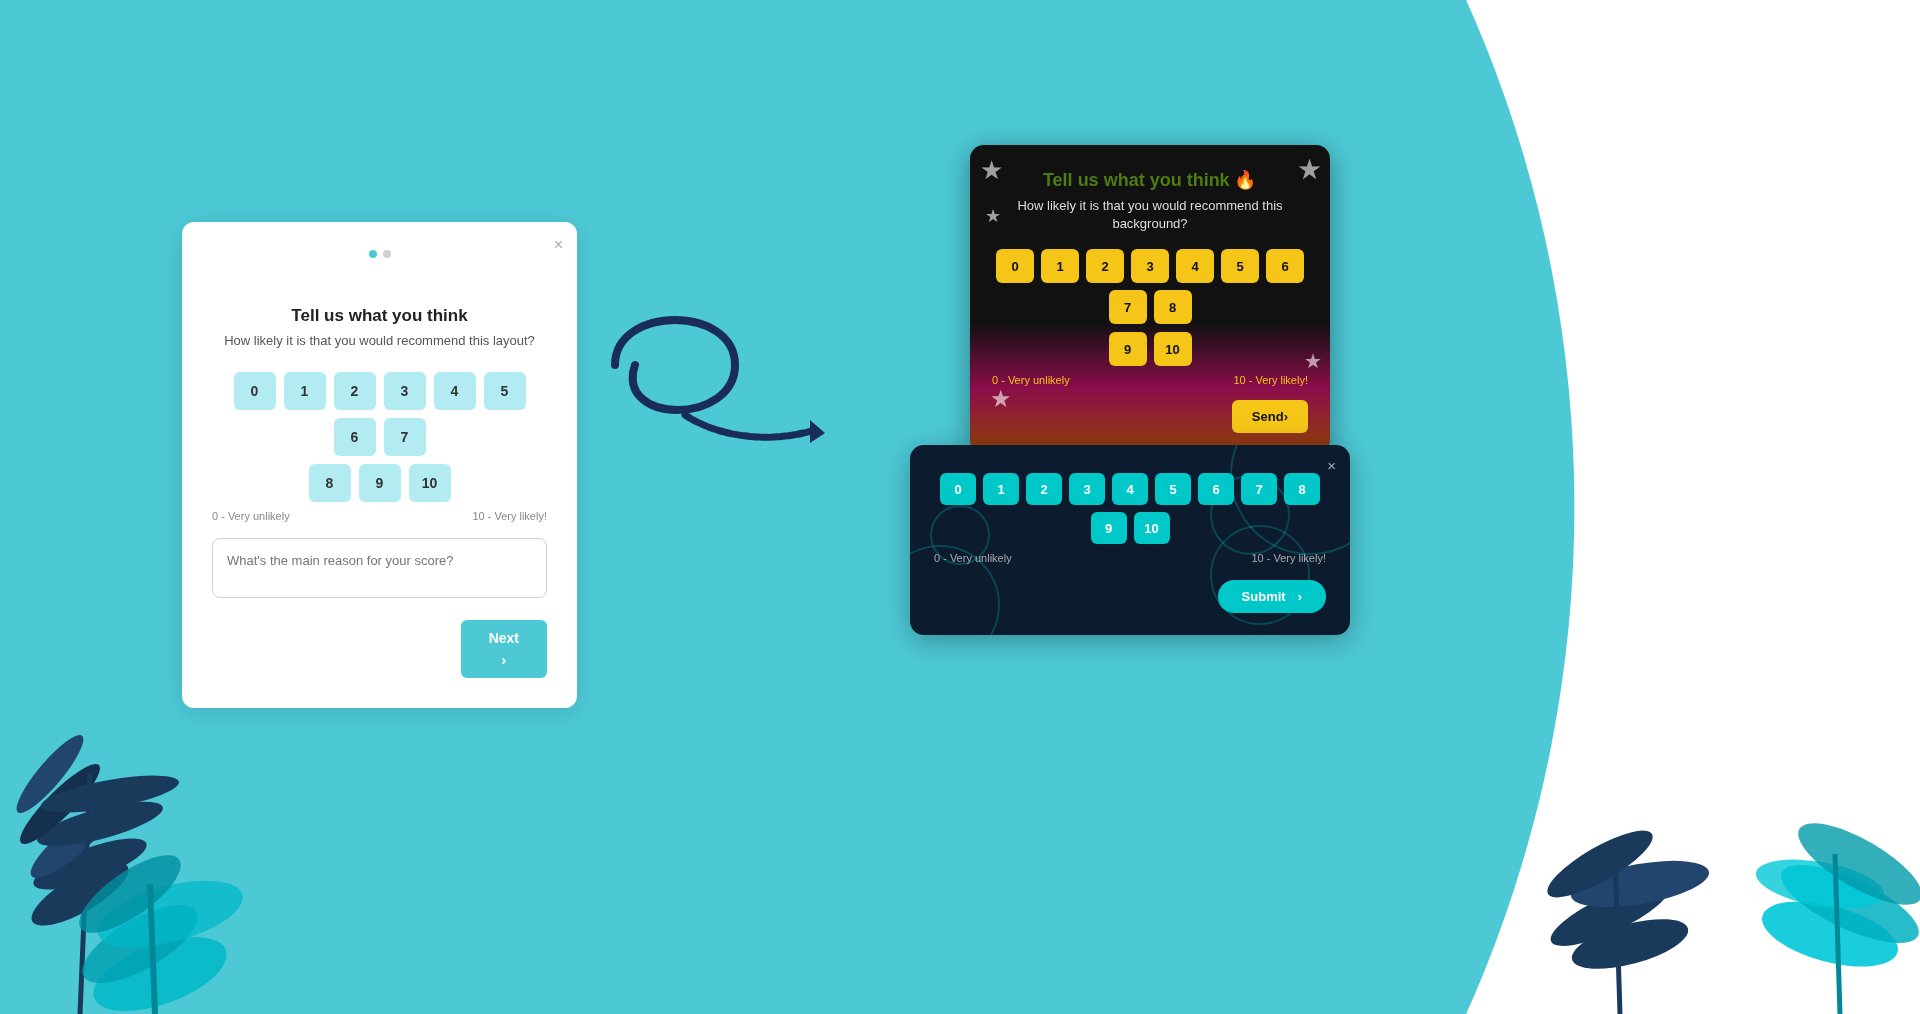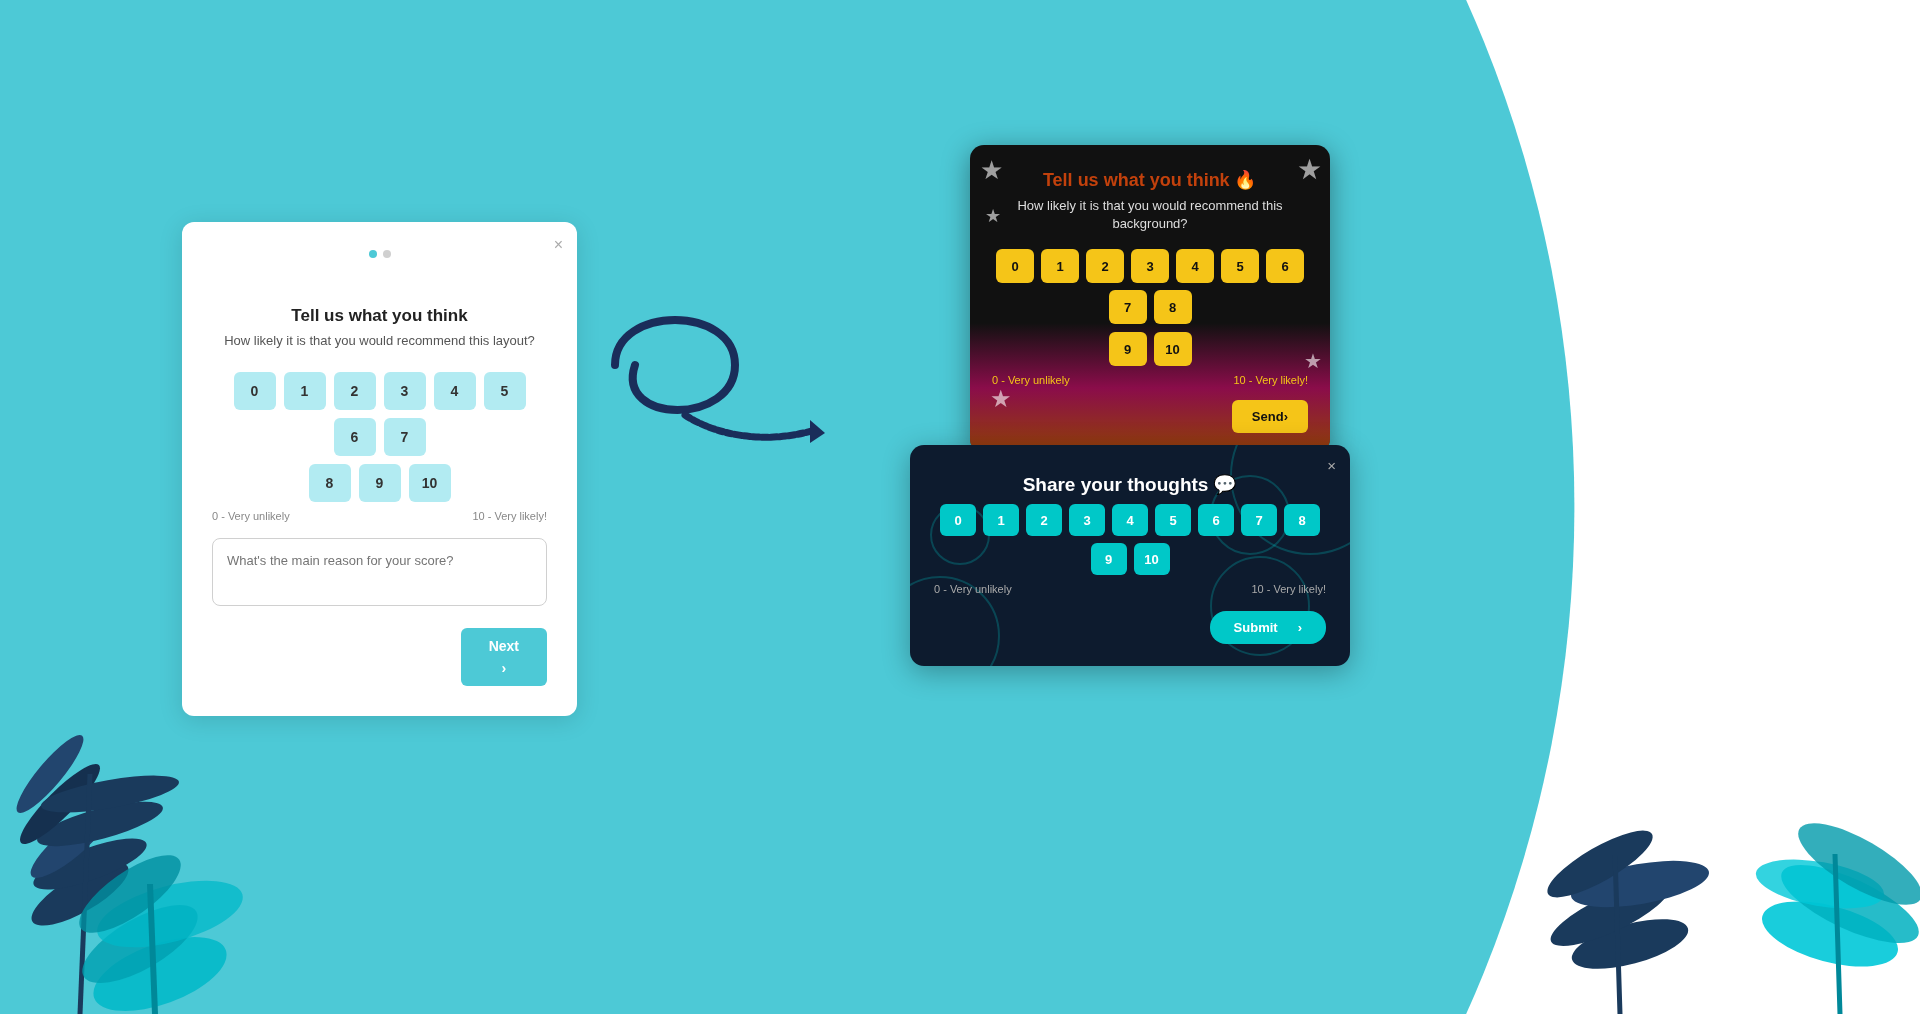--- a/index.html
+++ b/index.html
@@ -133,21 +133,21 @@
     .text-input {
       width: 100%;
       border: 1.5px solid #d0d0d0;
       border-radius: 8px;
       padding: 14px 14px;
       font-size: 13px;
       color: #aaa;
       outline: none;
       margin-bottom: 18px;
       resize: none;
-      height: 68px;
+      height: 60px;
       font-family: inherit;
     }
 
     .next-btn {
       float: right;
       background: #4dc9d6;
       color: #fff;
       border: none;
       border-radius: 6px;
       padding: 10px 28px;
@@ -185,21 +185,21 @@
 
     .dark-card-content {
       position: relative;
       z-index: 2;
     }
 
     .dark-card-title {
       text-align: center;
       font-size: 18px;
       font-weight: 800;
-      color: #c2410c;
+      color: #4d7c0f;
       margin-bottom: 6px;
     }
     .dark-card-subtitle {
       text-align: center;
       font-size: 13px;
       color: #ddd;
       margin-bottom: 16px;
       line-height: 1.4;
     }
 
@@ -333,21 +333,21 @@
       background: #00c8c8;
       color: #fff;
       border: none;
       border-radius: 16px;
       padding: 9px 24px;
       font-size: 13px;
       font-weight: 700;
       cursor: pointer;
       display: flex;
       align-items: center;
-      gap: 20px;
+      gap: 12px;
     }
 
     .clearfix::after {
       content: '';
       display: block;
       clear: both;
     }
 
     
     .star-shape {
@@ -506,21 +506,20 @@
     <div class="teal-circle" style="width:160px;height:160px;top:-50px;right:-40px;"></div>
     <div class="teal-circle" style="width:120px;height:120px;bottom:-30px;left:-30px;"></div>
     <div class="teal-circle" style="width:80px;height:80px;top:30px;right:60px;"></div>
     <div class="teal-circle" style="width:100px;height:100px;bottom:10px;right:40px;"></div>
     <div class="teal-circle" style="width:60px;height:60px;top:60px;left:20px;"></div>
   </div>
 
   <span class="teal-card-close">×</span>
 
   <div style="position:relative;z-index:2;">
-    <div class="teal-card-title">Share your thoughts 💬</div>
 
     <div class="teal-score-buttons">
       <button class="teal-score-btn">0</button>
       <button class="teal-score-btn">1</button>
       <button class="teal-score-btn">2</button>
       <button class="teal-score-btn">3</button>
       <button class="teal-score-btn">4</button>
       <button class="teal-score-btn">5</button>
       <button class="teal-score-btn">6</button>
       <button class="teal-score-btn">7</button>

